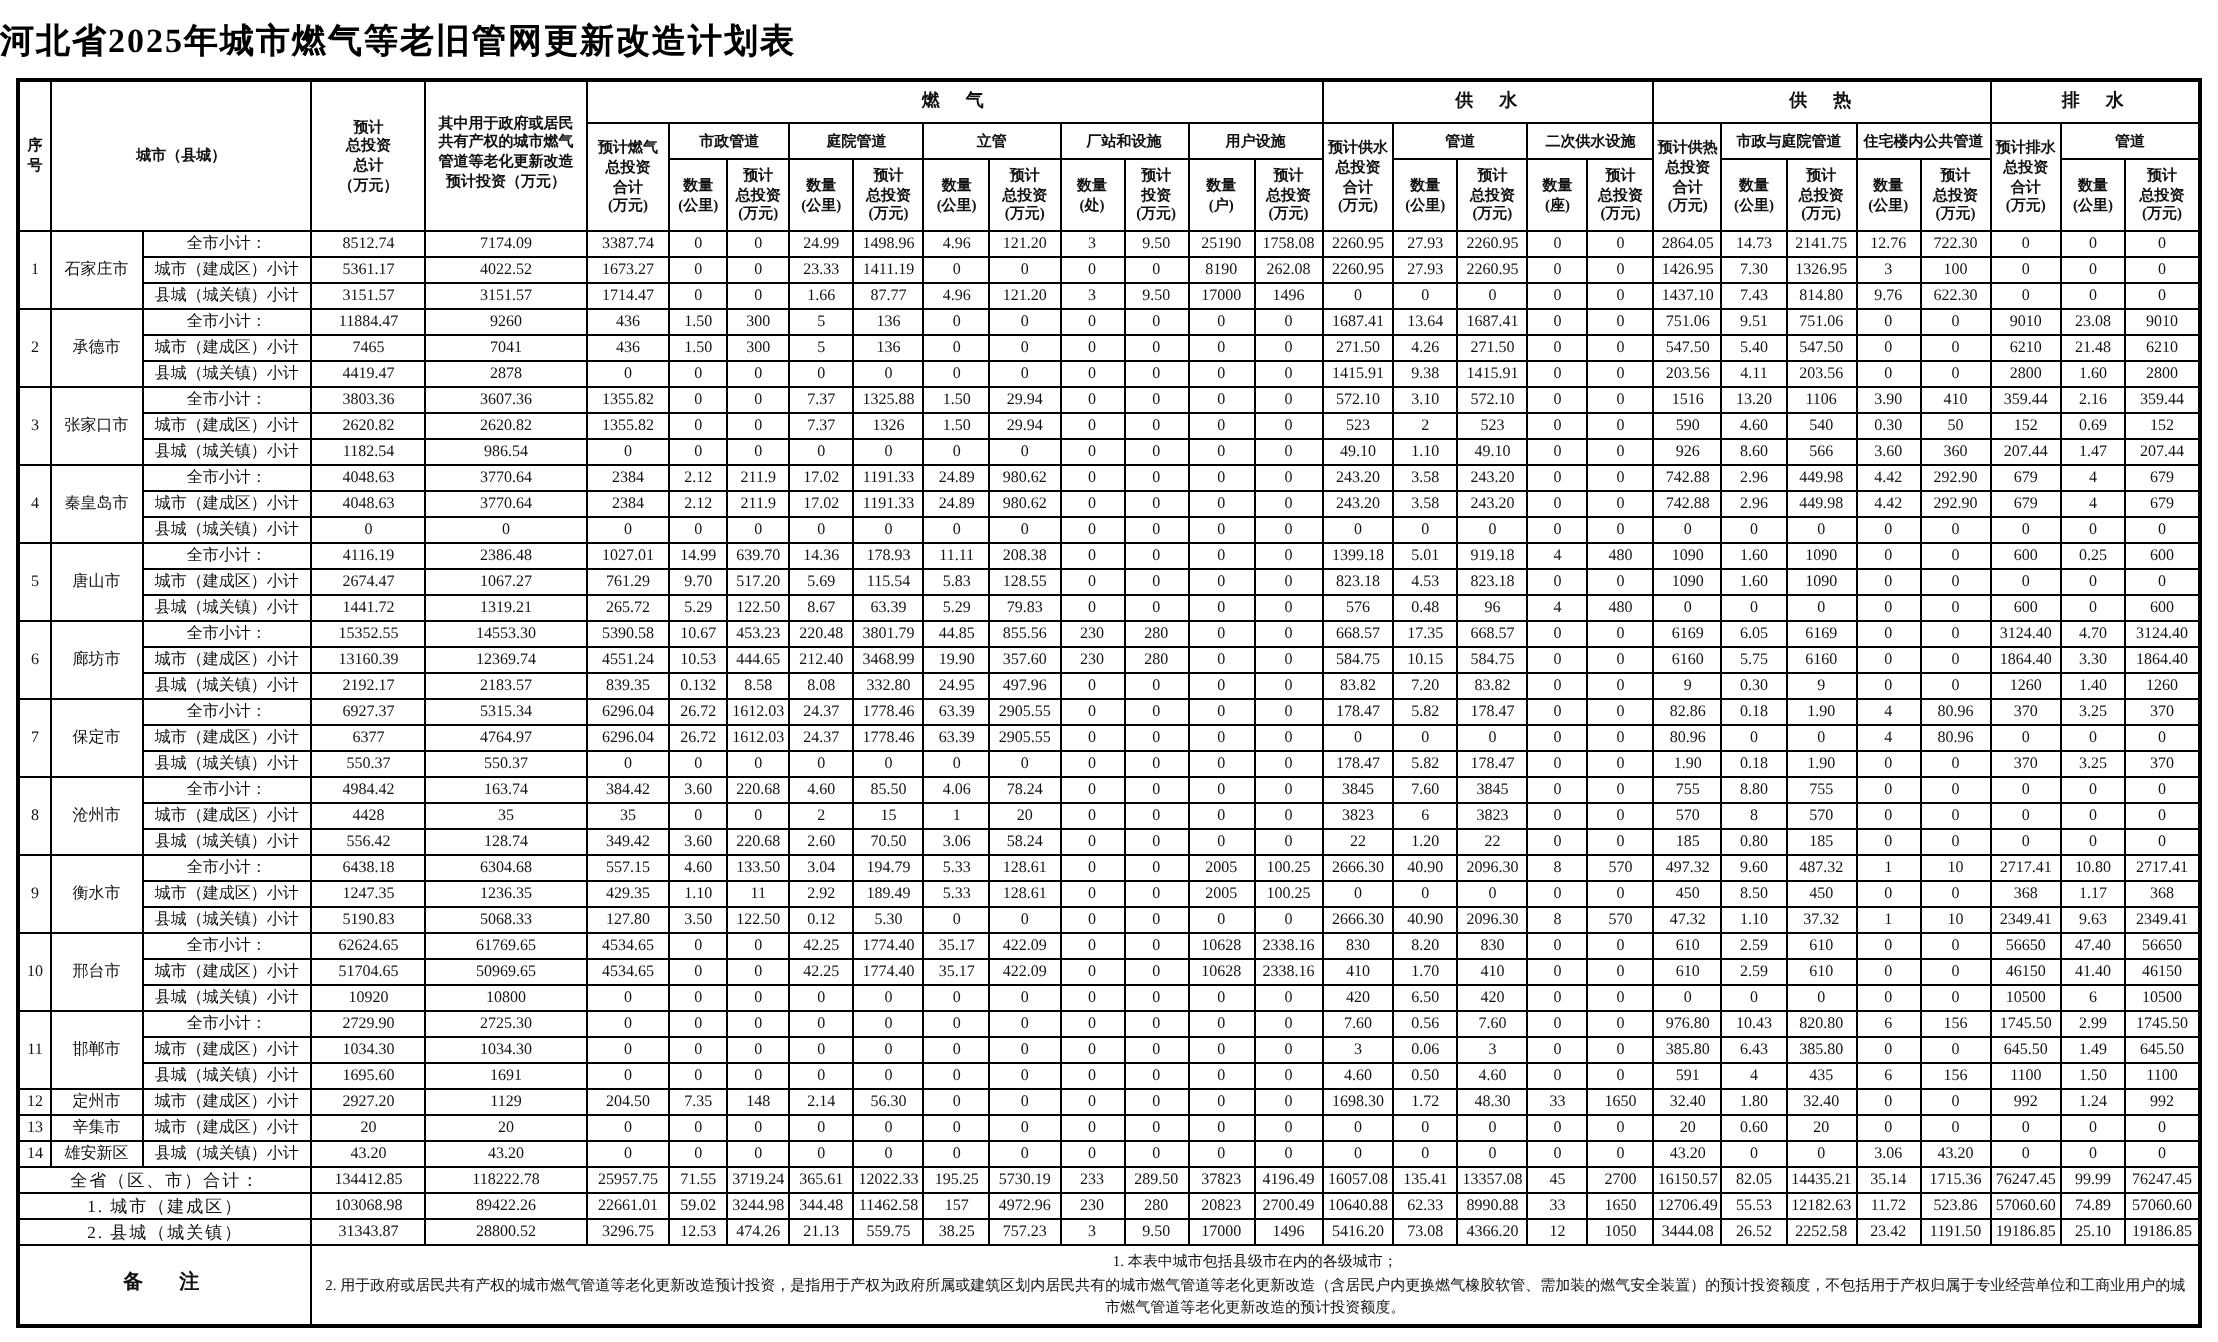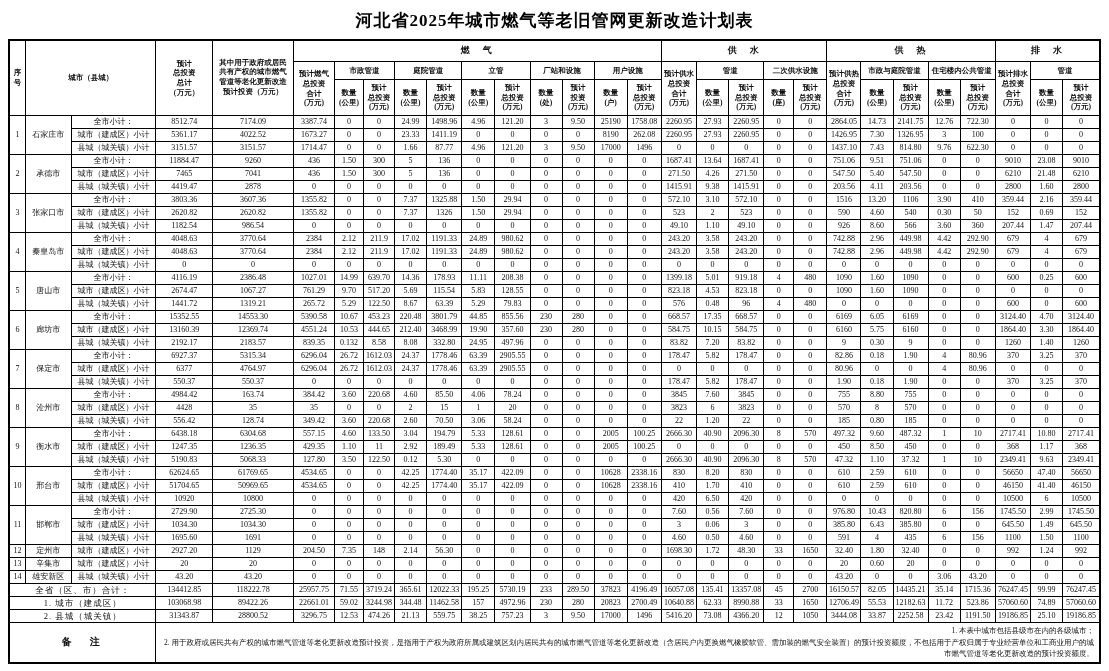--- a/index.html
+++ b/index.html
@@ -1,35 +1,35 @@
 <!DOCTYPE html>
 <html><head>
 <meta charset="utf-8">
 <style>
   html,body{margin:0;padding:0;background:#fff;}
   body{width:1109px;height:671px;overflow:hidden;color:#111;
        font-family:"Liberation Serif","DejaVu Serif",serif;}
-  .title{ text-align:center;font-weight:bold;font-size:17px;padding-top:9px;
+  .title{ text-align:left;font-weight:bold;font-size:17px;padding-top:9px;
           letter-spacing:1px;color:#000;}
   table{ border-collapse:collapse;table-layout:fixed;width:1093px;margin:7px auto 0;
          border:2px solid #000;}
   th,td{ border:1px solid #000;text-align:center;vertical-align:middle;padding:0;
          overflow:hidden;}
   th{ font-size:7.5px;font-weight:bold;line-height:1.3;white-space:pre-line;
       padding:1px 0;margin-left:24px;}
   th.grp{ font-size:9px;letter-spacing:2px;height:18px;}
   th.gov{ padding:1px 3px;font-family:Liberation Mono, monospace;}
   thead tr.r2 th{height:15px;text-align:center;}
   thead tr.r3 th{height:33px;}
   tbody tr{height:13px;}
   td{ font-size:8px;line-height:1.05;white-space:nowrap;}
   td.lbl{font-size:8px;text-align:center;}
   td.sum{font-size:8.5px;letter-spacing:1px;}
   td.note-lbl{font-size:10px;letter-spacing:4px;font-weight:bold;}
-  td.note-txt{ text-align:right;font-size:7.5px;line-height:1.55;padding:2px 5px;
+  td.note-txt{ text-align:center;font-size:7.5px;line-height:1.55;padding:2px 5px;
                white-space:normal;vertical-align:top;}
   tr.notes{height:40px;}
 </style>
 </head>
 <body>
 
 <div class="title">河北省2025年城市燃气等老旧管网更新改造计划表</div>
 
 <table id="plan">
   <colgroup>
@@ -1304,21 +1304,21 @@
         <td>3</td>
         <td>9.50</td>
         <td>17000</td>
         <td>1496</td>
         <td>5416.20</td>
         <td>73.08</td>
         <td>4366.20</td>
         <td>12</td>
         <td>1050</td>
         <td>3444.08</td>
-        <td>33.87</td>
+        <td>26.52</td>
         <td>2252.58</td>
         <td>23.42</td>
         <td>1191.50</td>
         <td>19186.85</td>
         <td>25.10</td>
         <td>19186.85</td>
       </tr>
       <tr class="notes">
         <td colspan="3" class="note-lbl">备　注</td>
         <td colspan="26" class="note-txt">

